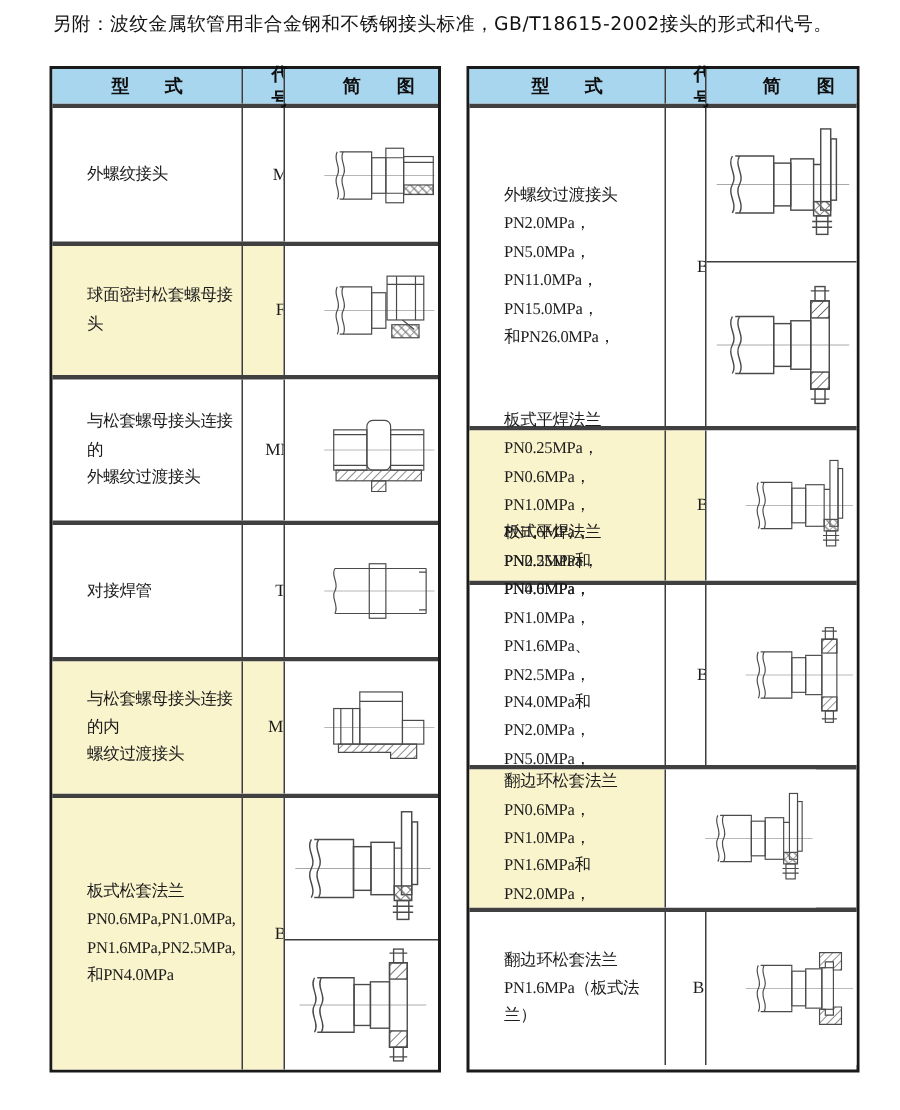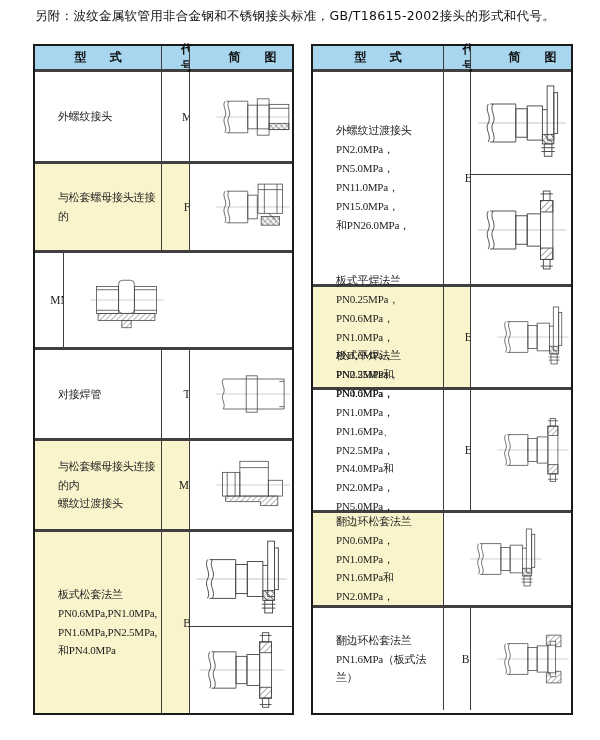--- a/index.html
+++ b/index.html
@@ -183,30 +183,32 @@
       <div class="type">外螺纹接头</div>
       <div class="code">M</div>
       <div class="diag">
         <svg class="dg" width="97" height="80" viewBox="0 0 100 88">
               <use href="#g-male"></use>
             </svg>
       </div>
     </div>
 
     <div class="row r2">
-      <div class="type yl">与松套螺母接头连接的</div>
+      <div class="type yl">球面密封松套螺母接头</div>
       <div class="code yl">F</div>
       <div class="diag">
         <svg class="dg" width="97" height="78" viewBox="0 0 100 88">
               <use href="#g-nut"></use>
             </svg>
       </div>
     </div>
 
     <div class="row r3">
+      <div class="type">与松套螺母接头连接的
+外螺纹过渡接头</div>
       <div class="code">MM</div>
       <div class="diag">
         <svg class="dg" width="97" height="86" viewBox="0 0 100 88">
               <use href="#g-nipple"></use>
             </svg>
       </div>
     </div>
 
     <div class="row r5">
       <div class="type">对接焊管</div>

